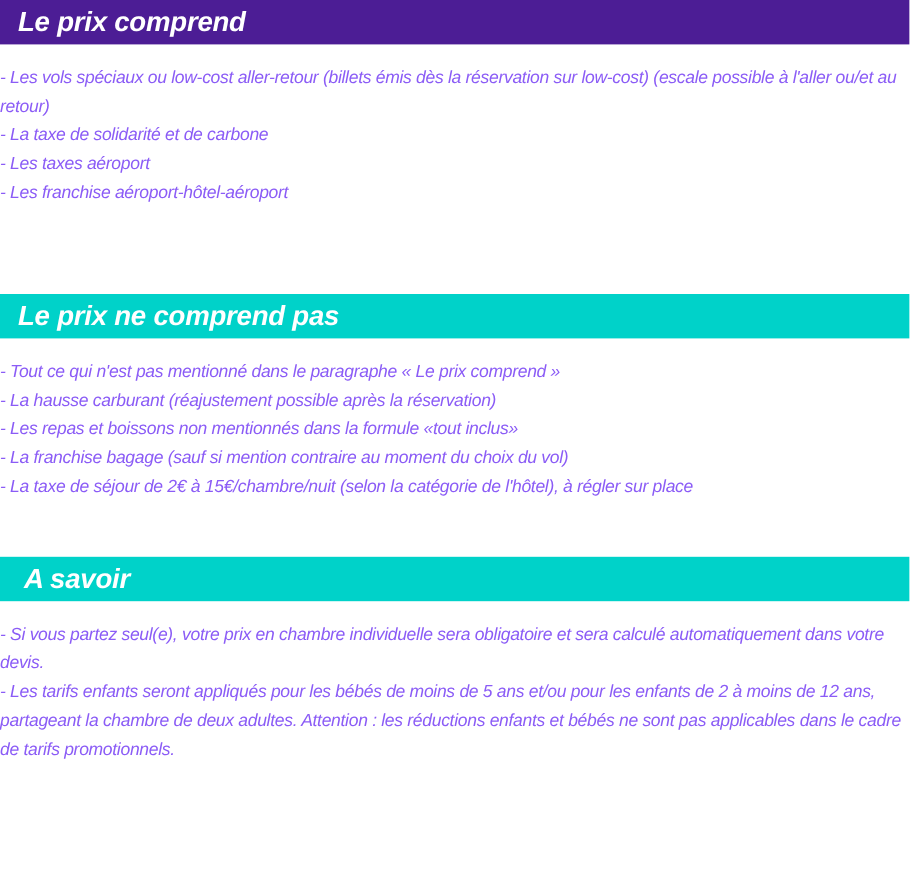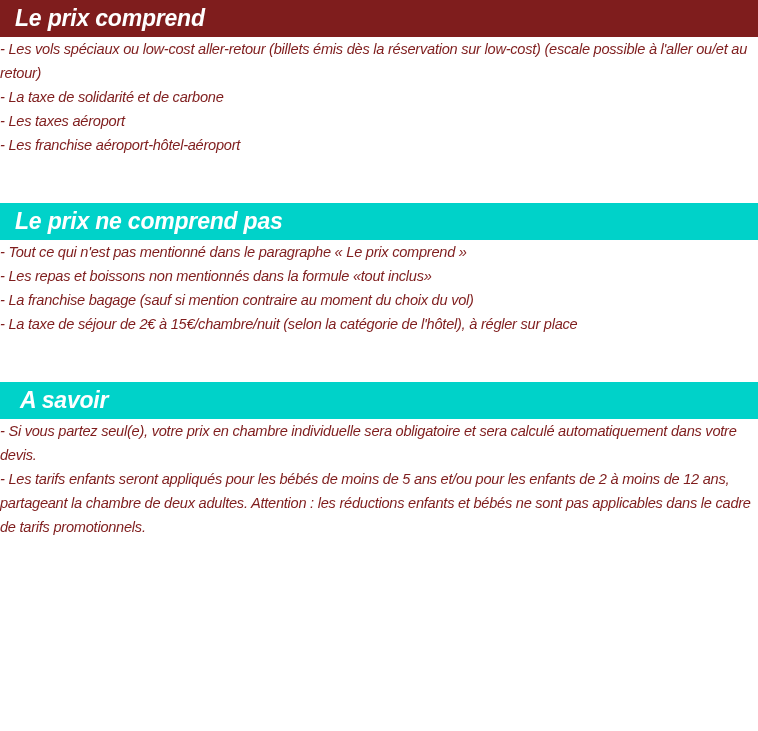--- a/index.html
+++ b/index.html
@@ -24,56 +24,58 @@
     .section-title {
       color: #ffffff;
       font-size: 23px;
       font-style: italic;
       font-weight: bold;
       margin: 0;
       line-height: 37px;
       letter-spacing: -0.2px;
     }
     .section-body {
-      color: #7f1d1d;
+      padding-top: 16px;
+      color: #8b5cf6;
       font-size: 14.6px;
       font-style: italic;
       line-height: 24px;
       letter-spacing: -0.25px;
     }
     .section-body .line {
       display: block;
       margin: 0;
     }
-    #sec-2 { margin-top: 46px; }
+    #sec-2 { margin-top: 72px; }
     #sec-3 { margin-top: 46px; }
   </style>
 </head>
 <body>
 
 <div>
 
   <section id="sec-1">
-    <div class="section-header" style="background: #7f1d1d;">
+    <div class="section-header" style="background: #4c1d95;">
       <h2 class="section-title">Le prix comprend</h2>
     </div>
     <div class="section-body">
       <p class="line">- Les vols spéciaux ou low-cost aller-retour (billets émis dès la réservation sur low-cost) (escale possible à l'aller ou/et au retour)</p>
       <p class="line">- La taxe de solidarité et de carbone</p>
       <p class="line">- Les taxes aéroport</p>
       <p class="line">- Les franchise aéroport-hôtel-aéroport</p>
     </div>
   </section>
 
   <section id="sec-2">
     <div class="section-header" style="background: rgb(0, 210, 201);">
       <h2 class="section-title">Le prix ne comprend pas</h2>
     </div>
     <div class="section-body">
       <p class="line">- Tout ce qui n'est pas mentionné dans le paragraphe « Le prix comprend »</p>
+      <p class="line">- La hausse carburant (réajustement possible après la réservation)</p>
       <p class="line">- Les repas et boissons non mentionnés dans la formule «tout inclus»</p>
       <p class="line">- La franchise bagage (sauf si mention contraire au moment du choix du vol)</p>
       <p class="line">- La taxe de séjour de 2€ à 15€/chambre/nuit (selon la catégorie de l'hôtel), à régler sur place</p>
     </div>
   </section>
 
   <section id="sec-3">
     <div class="section-header" style="background: rgb(0, 210, 201); padding-left: 20px;">
       <h2 class="section-title">A savoir</h2>
     </div>

